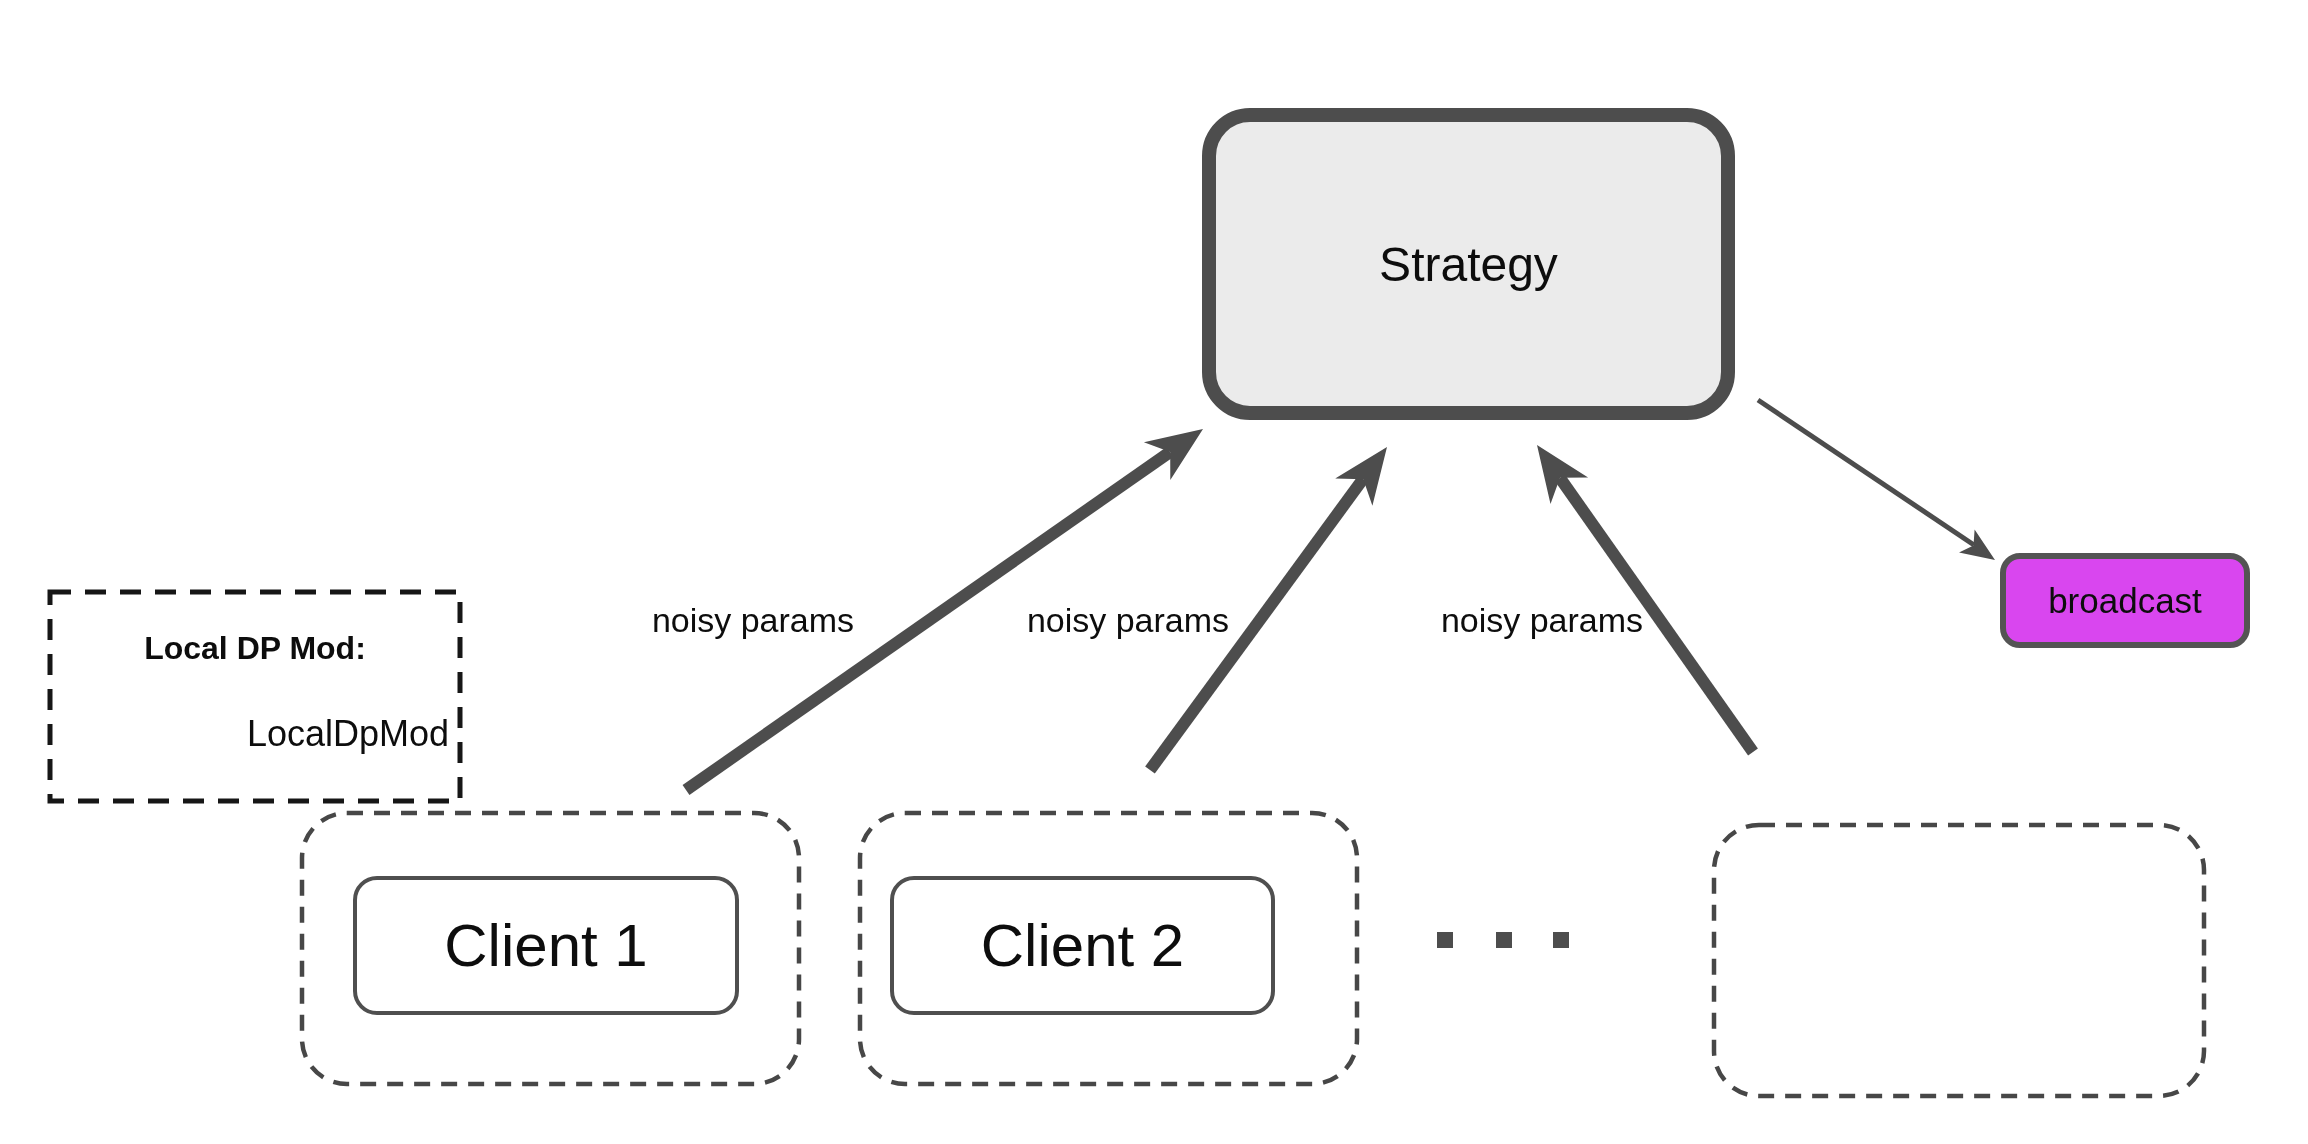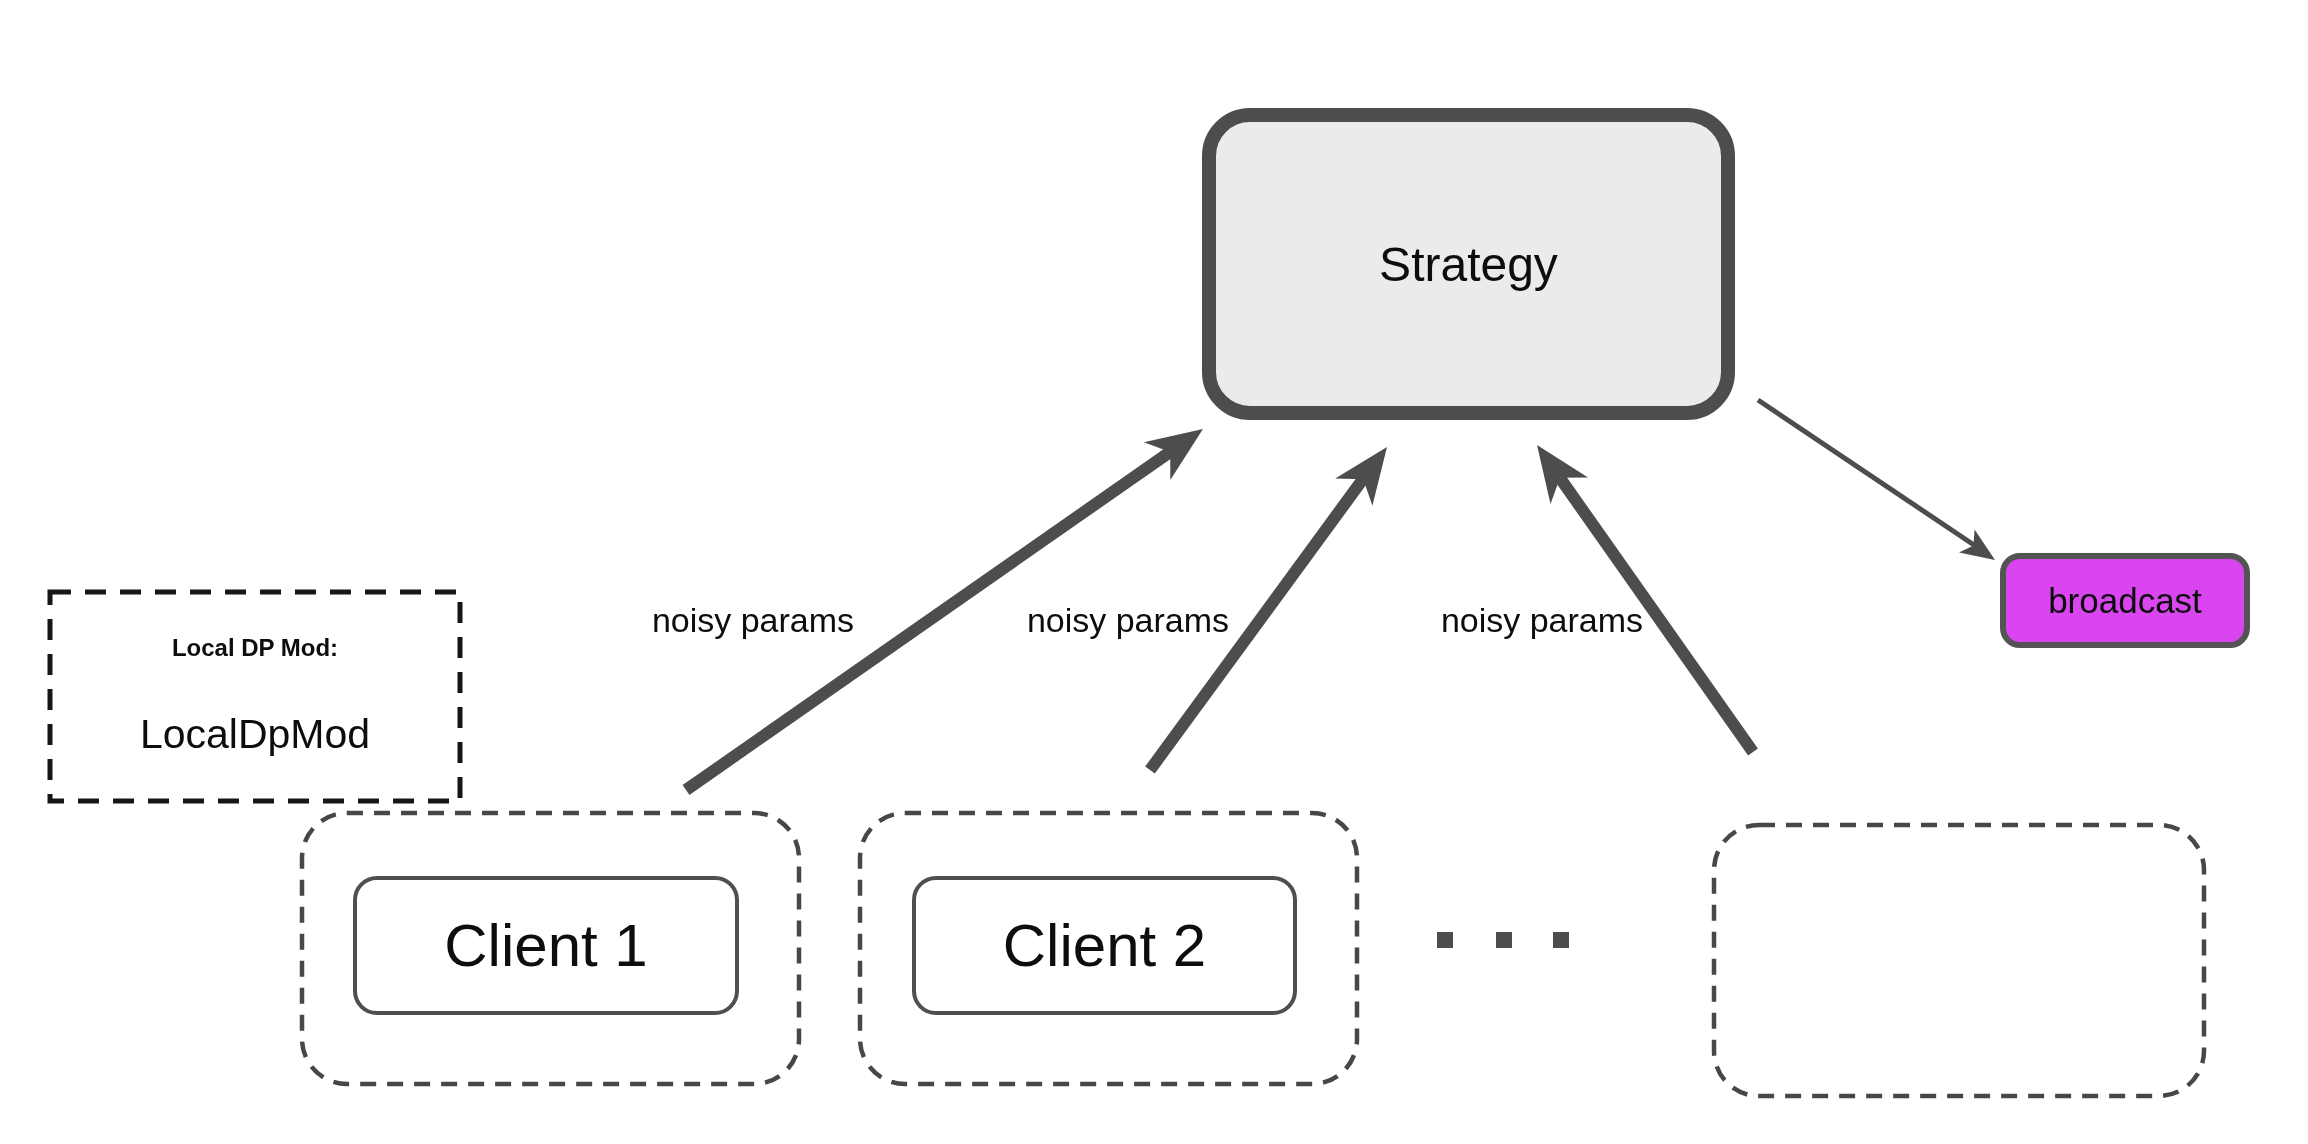--- a/index.html
+++ b/index.html
@@ -46,41 +46,41 @@
   }
   .client-inner {
     background: #ffffff;
     border: 4px solid #4f4f4f;
     border-radius: 24px;
     font-size: 60px;
     height: 139px;
     top: 876px;
   }
   .client-inner.c1 { left: 353px; width: 386px; }
-  .client-inner.c2 { left: 890px; width: 385px; margin-left: 22px; }
+  .client-inner.c2 { left: 890px; width: 385px; }
   .client-inner.cn { left: 1750px; width: 382px; }
   .label {
     position: absolute;
     text-align: center;
     color: #0d0d0d;
     font-size: 34px;
     line-height: 38px;
     width: 400px;
   }
   .noisy { top: 601px; }
   .noisy.l1 { left: 553px; }
   .noisy.l2 { left: 928px; }
   .noisy.l3 { left: 1342px; }
   .dp-title {
     left: 50px; top: 626px; width: 410px;
-    font-size: 24px; line-height: 44px; font-weight: bold;
+    font-size: 32px; line-height: 44px; font-weight: bold;
   }
   .dp-value {
-    left: 50px; top: 712px; width: 410px;
-    font-size: 41px; line-height: 44px;
+    left: 39px; top: 712px; width: 410px;
+    font-size: 36px; line-height: 44px; text-align: right;
   }
   .dots {
     position: absolute;
     left: 1437px; top: 932px;
     width: 132px; height: 16px;
   }
   .dot {
     position: absolute;
     width: 16px; height: 16px;
     background: #4d4d4d;

